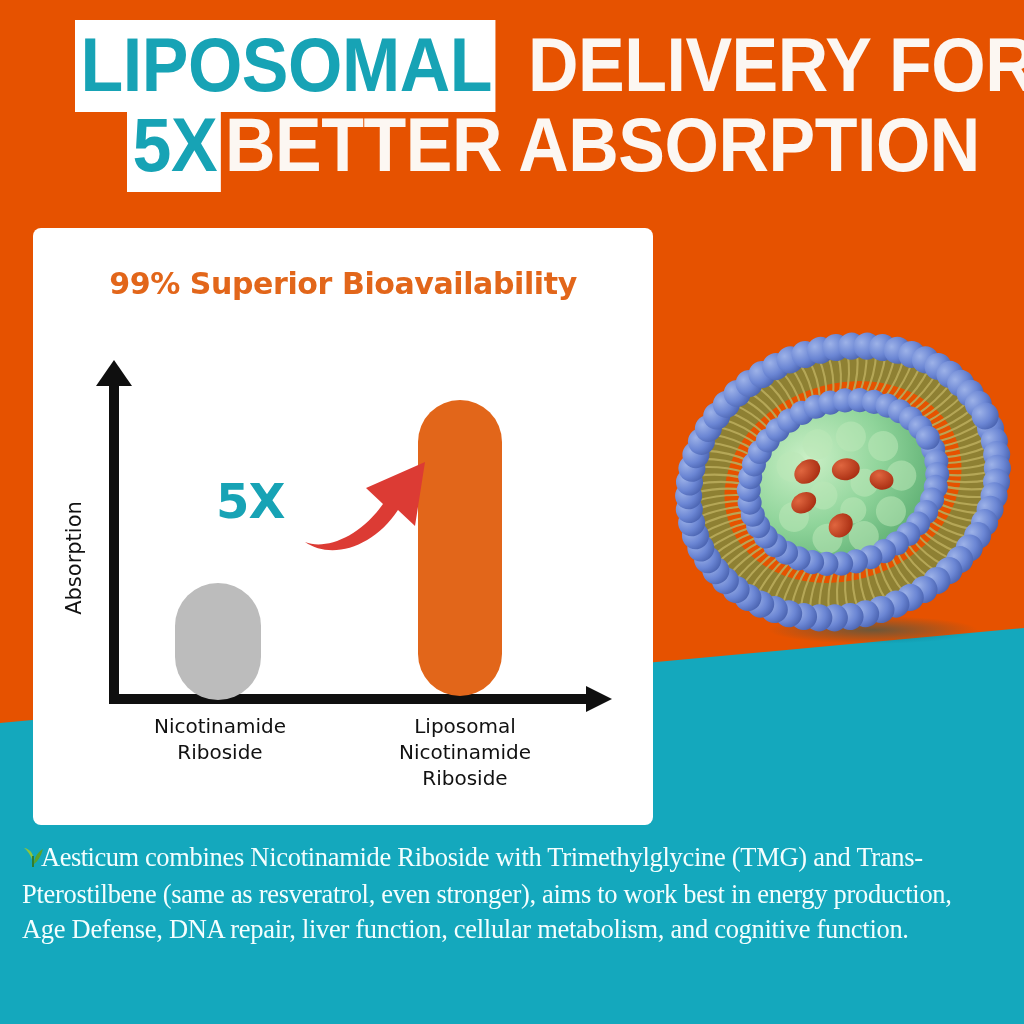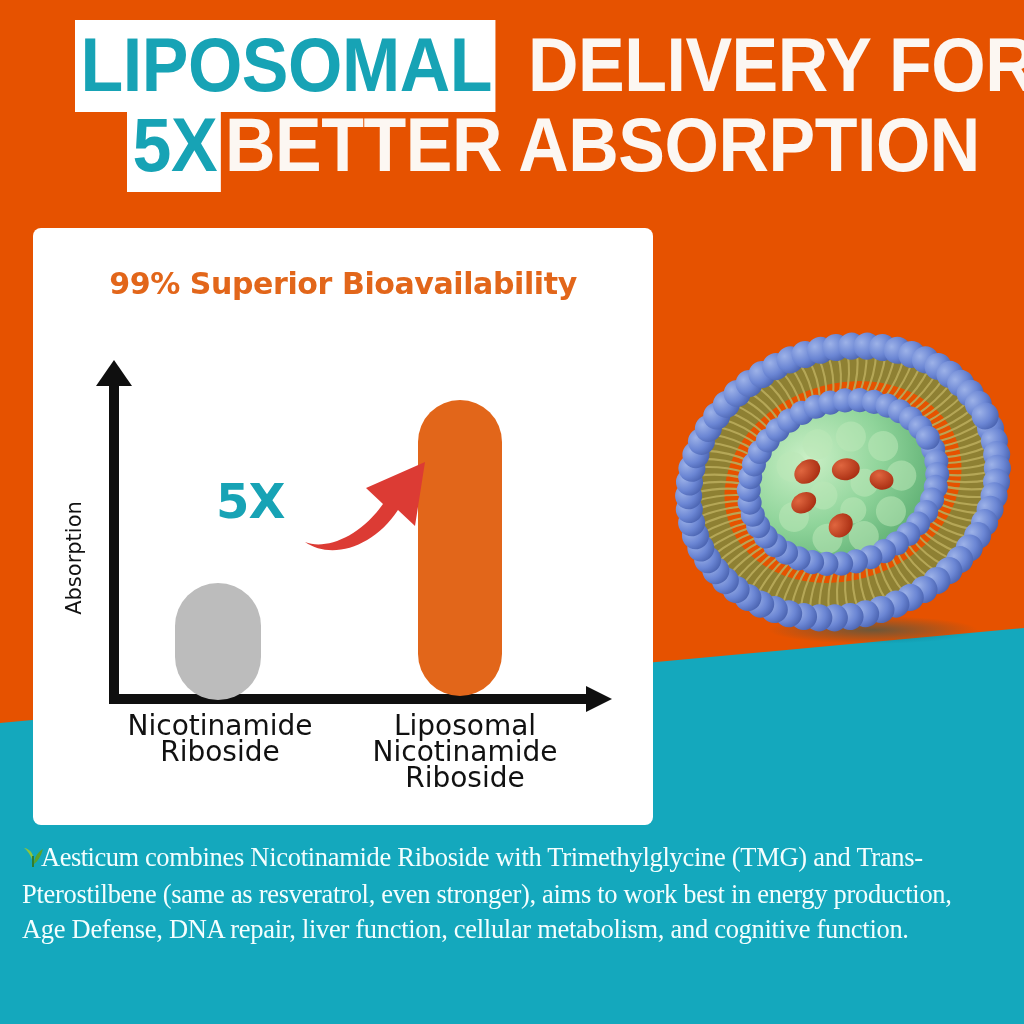--- a/index.html
+++ b/index.html
@@ -183,21 +183,21 @@
   .arrow-svg {
     position: absolute;
     left: 270px;
     top: 210px;
     width: 140px;
     height: 120px;
   }
 
   .cat-label {
     position: absolute;
-    font-size: 28px;
+    font-size: 20px;
     line-height: 26px;
     color: #111;
     text-align: center;
     font-family: "DejaVu Sans", sans-serif;
   }
   .cat-1 { left: 82px; top: 485px; width: 210px; }
   .cat-2 { left: 332px; top: 485px; width: 200px; }
 
   
   .lipo-wrap {

